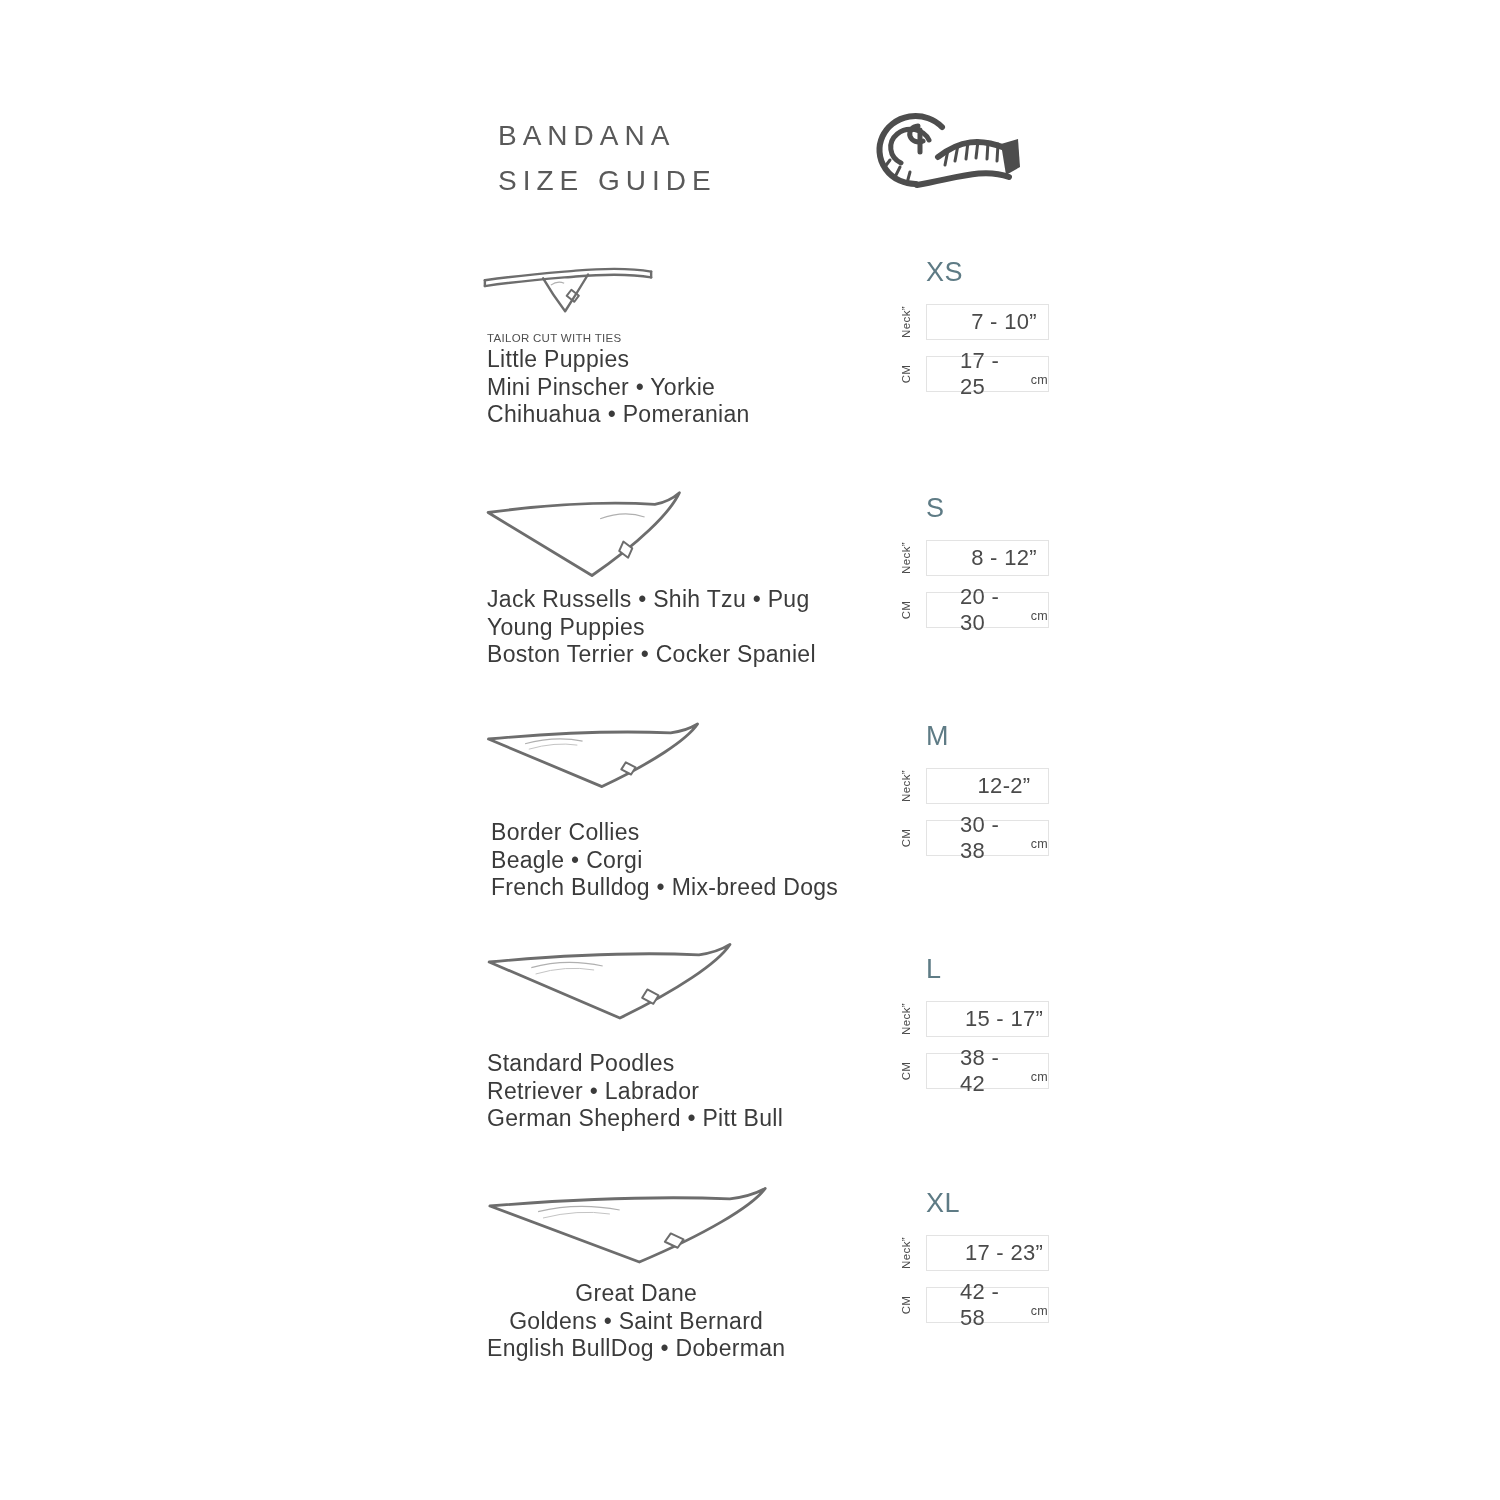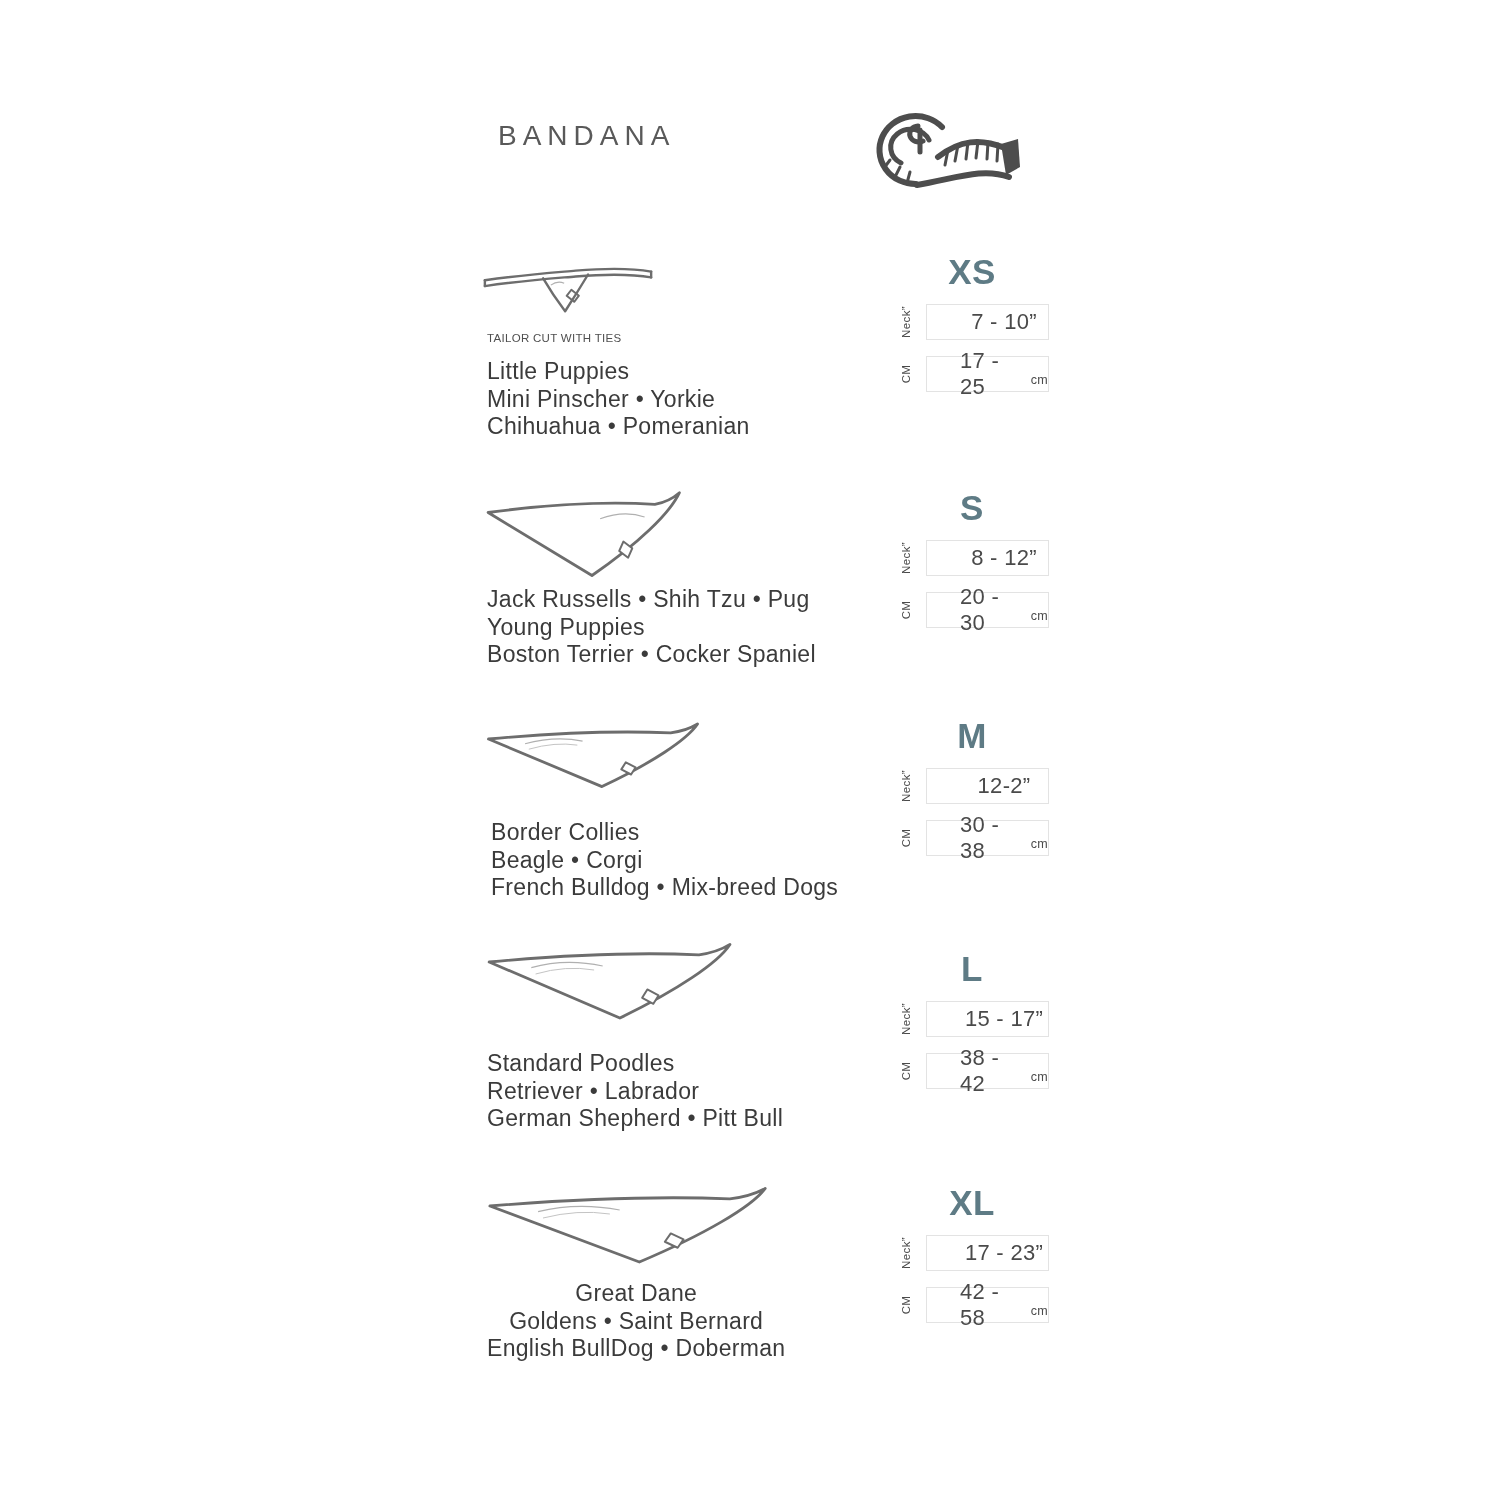--- a/index.html
+++ b/index.html
@@ -12,27 +12,27 @@
   
   .title{
     left:487px;top:113px;
     font-size:28px;line-height:45px;letter-spacing:6px;
     color:#595959;font-weight:400;margin-left:11px;
   }
   
   .desc{color:#3b3b3b;font-size:23px;line-height:27.5px;letter-spacing:.3px;}
   .desc .note{
     font-size:11.5px;line-height:15px;letter-spacing:.3px;color:#4f4f4f;
-    margin-bottom:12px;
+    margin-bottom:0;
   }
   
   .size-col{width:92px;}
   .size-code{
-    width:92px;text-align:center;font-size:35px;line-height:44px;
-    color:#5e7b85;font-weight:700;letter-spacing:.5px;
+    width:92px;text-align:left;font-size:27px;line-height:44px;
+    color:#5e7b85;font-weight:400;letter-spacing:.5px;
   }
   .measure-row{position:relative;width:90px;height:36px;margin-top:10px;}
   .measure-row.cm-row{margin-top:16px;}
   .measure-box{
     width:88px;height:34px;border:1px solid #e3e3e3;background:#ffffff;
     display:flex;align-items:center;justify-content:center;
     font-size:22px;color:#4a4a4a;letter-spacing:.3px;padding-left:33px;
   }
   .cm-sub{font-size:12.5px;color:#4a4a4a;align-self:flex-end;padding-bottom:4px;padding-left:1px;}
   .unit{
@@ -40,20 +40,21 @@
     transform:rotate(-90deg);text-align:center;
     font-size:11.5px;line-height:14px;color:#4b4b4b;letter-spacing:.4px;
   }
   svg{display:block;}
 </style>
 </head>
 <body>
 
 <div class="abs title">
   <div>BANDANA</div>
+  <div>SIZE GUIDE</div>
 </div>
 
 <div class="abs" style="left:842px;top:98px;">
   <svg width="178" height="104" viewBox="0 0 178 104" fill="none">
     <g stroke="#4d4d4d" stroke-linecap="round" stroke-linejoin="round">
 
       <path d="M 100 29 A 36 34 0 1 0 74 86" stroke-width="6"></path>
 
       <path d="M 87 42 A 20 18 0 1 0 59 65" stroke-width="5"></path>
 

